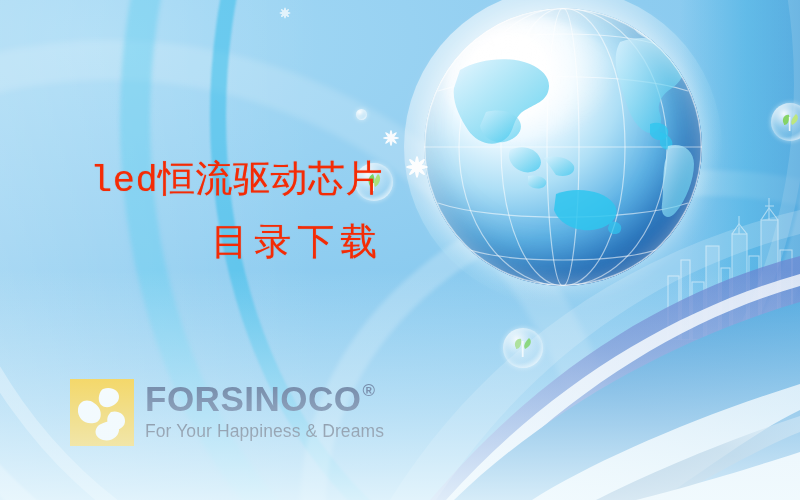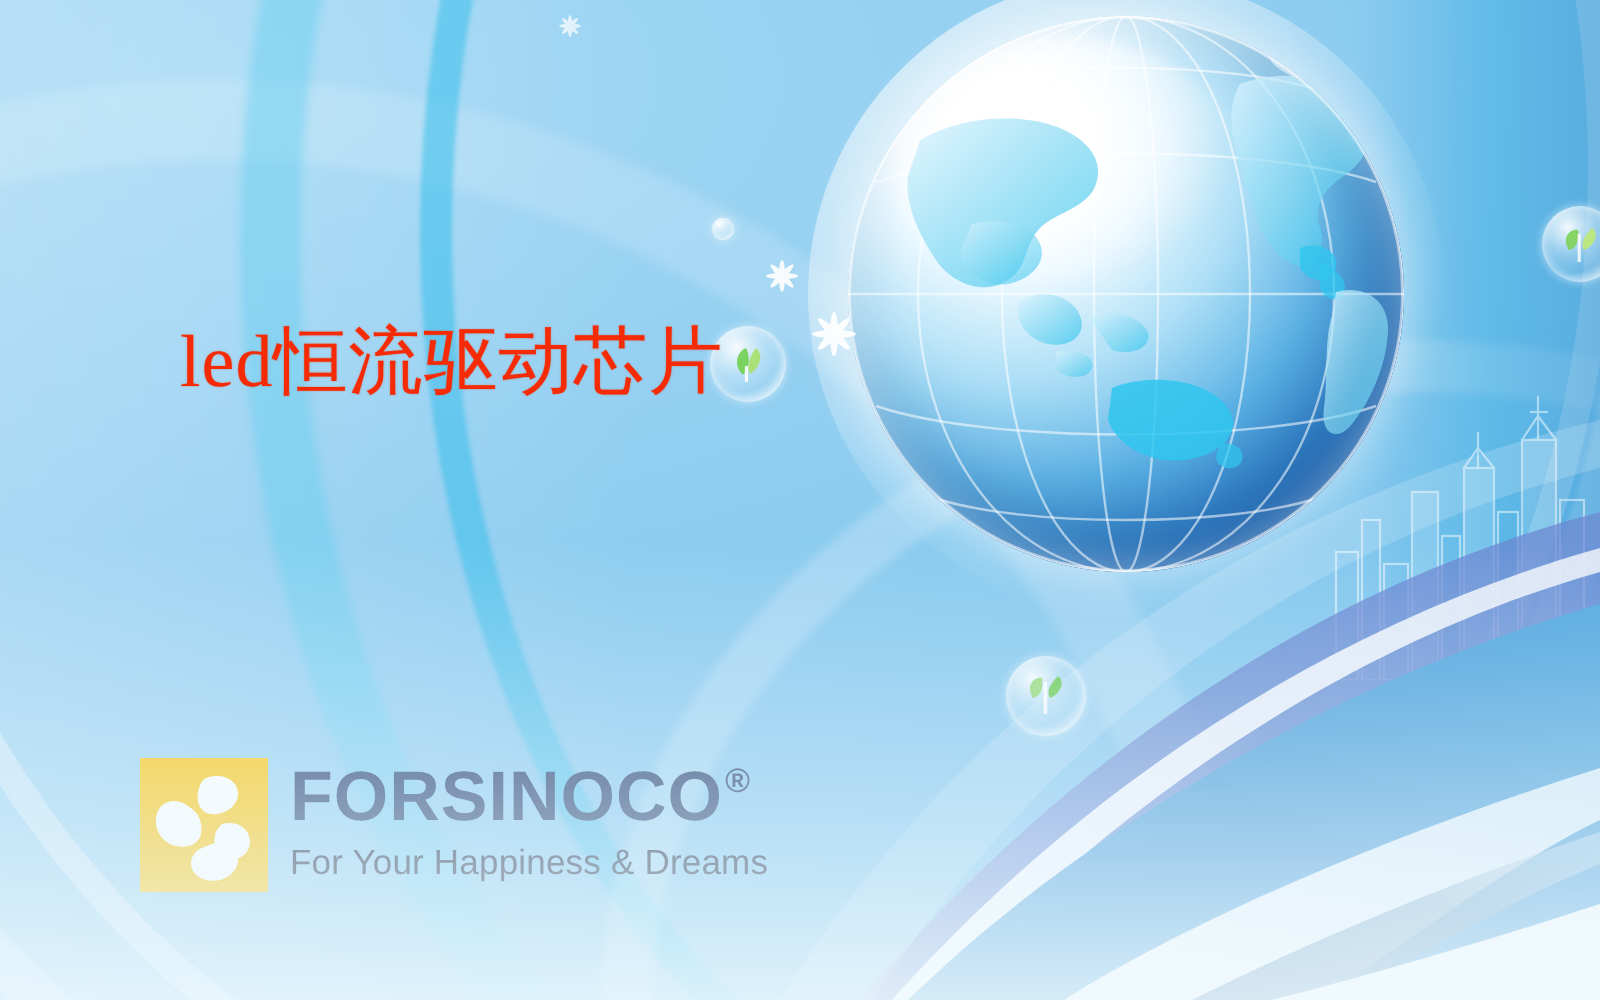--- a/index.html
+++ b/index.html
@@ -93,21 +93,21 @@
     box-shadow:inset 0 0 6px rgba(255,255,255,.85), 0 0 5px rgba(255,255,255,.55);
   }
 
   
   .ribbons{position:absolute;right:0;bottom:0;width:560px;height:330px;}
 
   
   .headline{
     position:absolute;left:90px;top:163px;
     color:#f42b05;
-    font-family:Liberation Serif, serif;
+    font-family:Liberation Mono, monospace;
     line-height:1.0;
     text-shadow:0 0 1px rgba(244,43,5,.5);
     text-align:right;
   }
   .hl-line1{font-size:37px;letter-spacing:.5px;white-space:nowrap;}
   .hl-line2{font-size:37px;letter-spacing:6px;margin-top:26px;margin-left:8px;white-space:nowrap;}
 
   
   .logo{position:absolute;left:70px;top:379px;display:flex;align-items:flex-start;}
   .logo-mark{
@@ -350,20 +350,21 @@
       </g>
     </svg>
   </div>
 
   <div class="bubble" style="left:356px;top:109px;width:11px;height:11px;">
     <div class="shell"></div>
   </div>
 
   <div class="headline">
     <div class="hl-line1">led恒流驱动芯片</div>
+    <div class="hl-line2">目录下载</div>
   </div>
 
   <div class="logo">
     <div class="logo-mark">
       <svg viewBox="0 0 64 67">
         <g fill="#ffffff">
           <path d="M33 10 C 41 7, 49 11, 49 18 C 49 24, 42 29, 35 28 C 30 27, 28 22, 29 17 C 30 13, 31 11, 33 10 Z"></path>
           <path d="M24 24 C 17 19, 9 22, 8 30 C 7 39, 15 46, 24 44 C 30 43, 32 37, 30 31 C 29 28, 27 26, 24 24 Z"></path>
           <path d="M41 33 C 48 31, 55 35, 55 42 C 55 48, 49 52, 43 50 C 38 48, 36 42, 38 37 C 39 35, 40 34, 41 33 Z"></path>
           <path d="M29 46 C 23 51, 25 59, 33 61 C 42 63, 50 57, 49 49 C 48 43, 42 41, 36 43 C 33 44, 31 45, 29 46 Z"></path>

